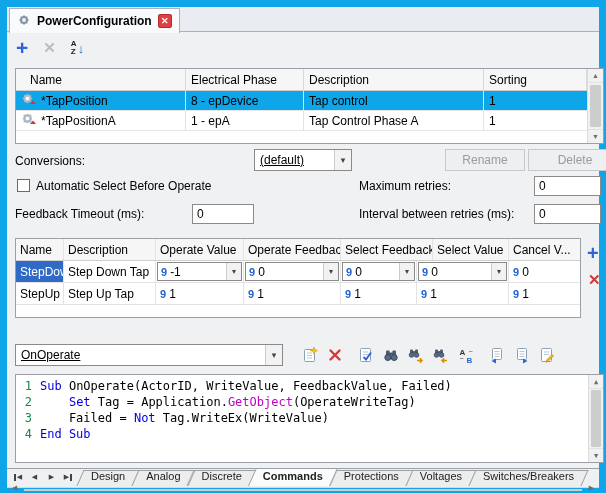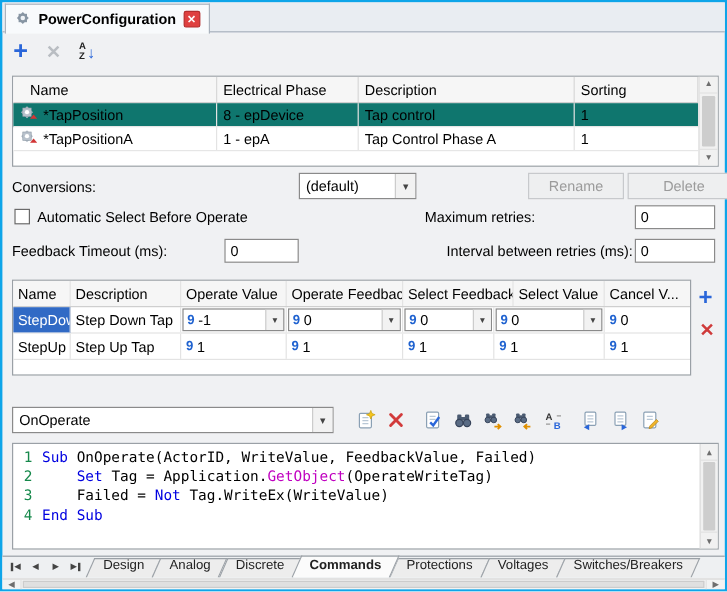--- a/index.html
+++ b/index.html
@@ -1,69 +1,69 @@
 <!DOCTYPE html>
 <html><head>
 <meta charset="utf-8">
 <style>
   *{box-sizing:border-box;margin:0;padding:0;}
   html,body{width:606px;height:493px;}
   body{font-family:"Liberation Sans",sans-serif;font-size:12px;color:#000;background:#fff;overflow:hidden;position:relative;}
-  #window{position:absolute;inset:0;border:2px solid #0ea5e9;background:#f0f1f3;}
+  #window{position:absolute;inset:0;border:7px solid #0ea5e9;background:#f0f1f3;}
 
   
   #docstrip{position:absolute;left:0;top:0;right:0;height:25px;background:#e9edf2;border-bottom:1px solid #aab2bd;}
   #doctab{position:absolute;left:2px;top:1px;height:25px;background:#f8fafc;border:1px solid #aab2bd;border-bottom:none;display:flex;align-items:center;gap:6px;padding:0 7px;font-weight:bold;z-index:2;}
   #docclose{width:14px;height:14px;background:#df4040;border:1px solid #b42e2e;border-radius:2px;color:#fff;font-size:9px;line-height:12px;text-align:center;font-weight:bold;cursor:pointer;}
 
   
   #tb{position:absolute;left:9px;top:29px;height:24px;display:flex;align-items:center;gap:15px;}
   .tb-add{color:#2a66d9;font-size:21px;font-weight:bold;line-height:18px;}
   .tb-del{color:#b9bdc2;font-size:15px;font-weight:bold;}
   .tb-sort{display:flex;align-items:center;}
   .tb-sort .letters{display:flex;flex-direction:column;font-size:8px;font-weight:bold;line-height:8px;color:#222;}
   .tb-sort .arrow{color:#2a66d9;font-size:13px;margin-left:1px;font-weight:bold;}
 
   
   #t1{position:absolute;left:8px;top:61px;width:589px;height:76px;background:#fff;border:1px solid #9aa0a6;}
   .t1-grid{position:absolute;left:0;top:0;right:16px;bottom:0;overflow:hidden;}
   .t1-row{display:flex;height:20px;border-bottom:1px solid #e6e6e6;align-items:stretch;background:#fff;}
   .t1-head{height:22px;background:#f6f6f6;border-bottom:1px solid #cfcfcf;}
-  .row-a{background:#0f766e;}
+  .row-a{background:#0ea5e9;}
   .t1-cell{padding:0 5px;display:flex;align-items:center;gap:4px;border-right:1px solid #e3e3e3;overflow:hidden;white-space:nowrap;}
   .t1-head .t1-cell{border-right:1px solid #d8d8d8;}
   .c-name{width:170px;padding-left:5px;}
   .t1-head .c-name{padding-left:14px;}
   .c-phase{width:118px;}
   .c-desc{width:180px;}
   .c-sort{flex:1;border-right:none;}
   .t1-scroll{position:absolute;top:0;right:0;bottom:0;width:16px;background:#f1f1f1;border-left:1px solid #dcdcdc;}
   .sb-btn{height:14px;display:flex;align-items:center;justify-content:center;font-size:7px;color:#6e6e6e;}
   .sb-up{border-bottom:1px solid #e2e2e2;}
   .sb-down{position:absolute;bottom:0;left:0;right:0;border-top:1px solid #e2e2e2;}
   .sb-thumb-v{position:absolute;left:2px;right:2px;top:16px;bottom:16px;background:#cdcdcd;border-radius:1px;}
 
   
   .flabel{position:absolute;white-space:nowrap;}
   #convLbl{left:8px;top:147px;}
-  .dropdown{position:absolute;background:#fff;border:1px solid #8a8a8a;display:flex;align-items:center;padding-left:5px;height:22px;}
+  .dropdown{position:absolute;background:#fff;border:1px solid #8a8a8a;display:flex;align-items:center;padding-left:5px;height:22px;text-decoration:underline;}
   .dropdown .dd-arrow{position:absolute;right:0;top:0;bottom:0;width:17px;background:#f2f2f2;border-left:1px solid #cccccc;display:flex;align-items:center;justify-content:center;font-size:9px;color:#444;}
   #convDD{left:247px;top:142px;width:98px;}
   .btn{position:absolute;top:142px;height:22px;background:#e7e8e9;border:1px solid #a9acb0;display:flex;align-items:center;justify-content:center;cursor:pointer;}
   .btn.disabled{color:#9b9b9b;border-color:#c7c9cc;background:#eeefF0;}
   #btnNew{left:352px;width:82px;}
   #btnRename{left:438px;width:80px;}
   #btnDelete{left:521px;width:94px;}
 
   
   #chkAuto{position:absolute;left:10px;top:172px;width:13px;height:13px;background:#fff;border:1px solid #6a6a6a;}
   #lblAuto{left:29px;top:172px;}
   #lblMaxR{left:352px;top:172px;}
   #lblFbt{left:8px;top:200px;}
-  #lblInt{left:370px;top:200px;}
+  #lblInt{left:352px;top:200px;}
   .txt{position:absolute;height:20px;background:#fff;border:1px solid #8a8a8a;padding:0 4px;font-family:"Liberation Sans",sans-serif;font-size:12px;}
   #txtMaxR{left:527px;top:169px;width:67px;}
   #txtFbt{left:185px;top:197px;width:62px;}
   #txtInt{left:527px;top:197px;width:67px;}
 
   
   #t2{position:absolute;left:8px;top:231px;width:566px;height:80px;background:#fff;border:1px solid #9aa0a6;overflow:hidden;}
   .t2-row{display:flex;height:22px;border-bottom:1px solid #e3e3e3;align-items:stretch;}
   .t2-head{background:#f6f6f6;border-bottom:1px solid #cfcfcf;}
   .t2-cell{padding:0 4px;display:flex;align-items:center;gap:3px;border-right:1px solid #e3e3e3;overflow:hidden;white-space:nowrap;}

